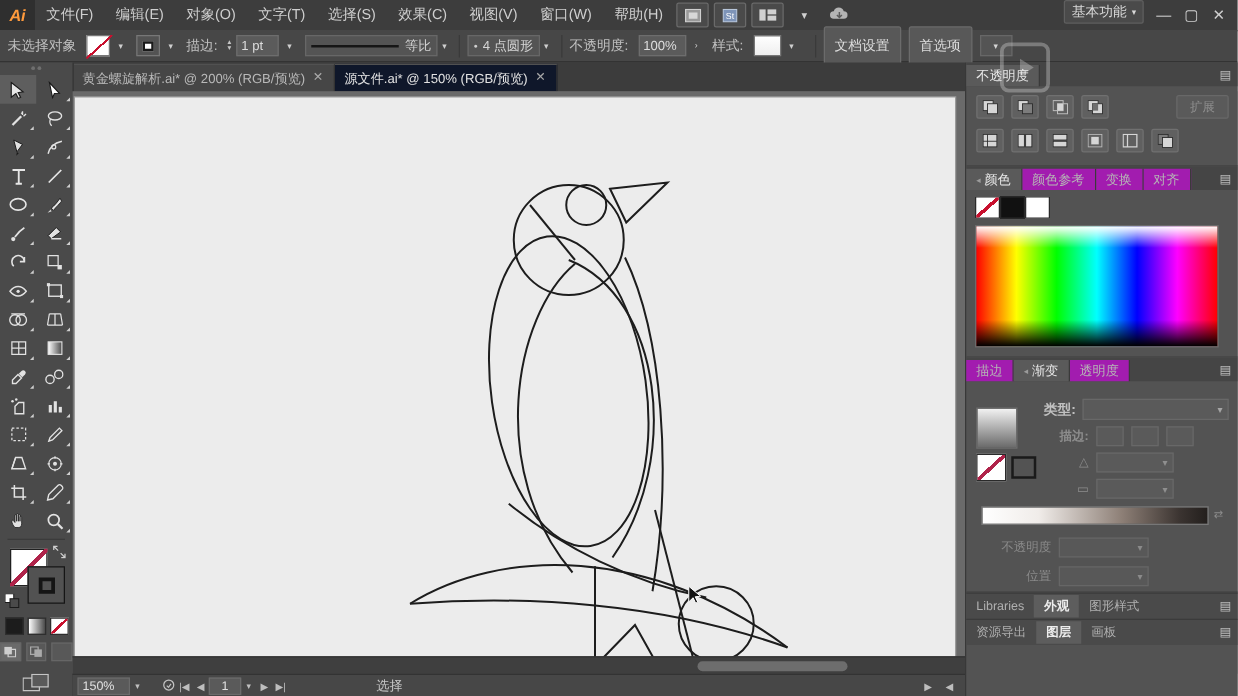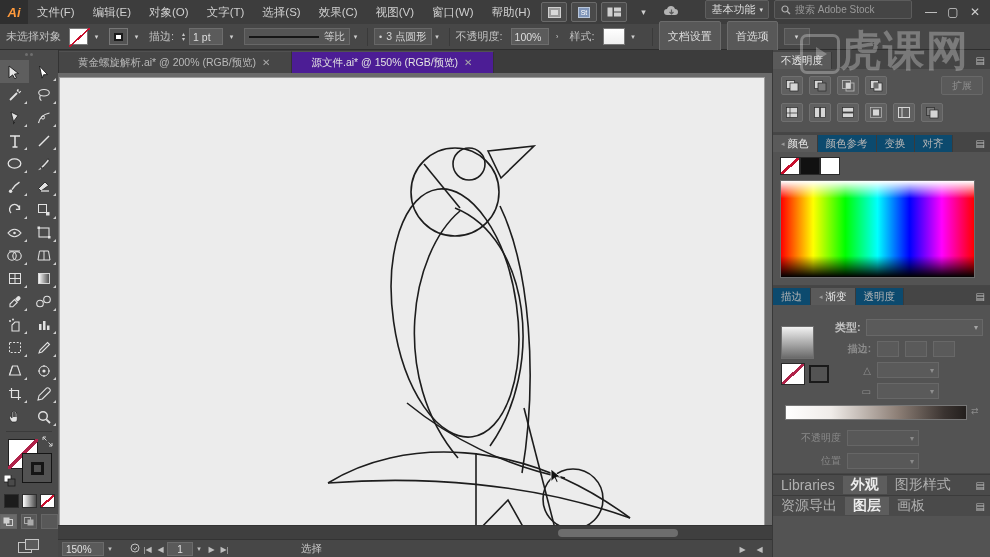--- a/index.html
+++ b/index.html
@@ -86,25 +86,25 @@
   }
   .style-sw{width:22px;height:17px;background:linear-gradient(to bottom,#fff,#efefef);border:1px solid #777;box-sizing:border-box;}
   .grp{display:flex;align-items:center;gap:3px;margin-right:7px;}
 
   
   .tabbar{
     position:absolute;left:58px;top:50px;width:714px;height:23px;
     background:#3c3c3c;display:flex;align-items:flex-end;
   }
   .doctab{
-    height:21px;display:flex;align-items:center;gap:6px;padding:0 20px;
+    height:21px;display:flex;align-items:center;gap:6px;padding:0 8px;
     font-size:10.5px;color:#b9b9b9;background:#464646;border-right:1px solid #333;
     border-top:1px solid #515151;white-space:nowrap;
   }
-  .doctab.active{background:#4c1d95;color:#e2e2e2;}
+  .doctab.active{background:#0f172a;color:#e2e2e2;}
   .tab-x{font-size:10px;color:#a8a8a8;}
 
   
   .toolbar{
     position:absolute;left:0;top:50px;width:58px;height:507px;background:#4a4a4a;
     border-right:1px solid #333;
   }
   .tb-grip{height:8px;display:flex;align-items:center;justify-content:center;gap:2px;}
   .tb-grip span{width:3px;height:3px;border-radius:50%;background:#6f6f6f;}
   .tools{display:flex;flex-wrap:wrap;width:58px;padding-top:2px;}
@@ -187,21 +187,21 @@
   .st-tool{position:absolute;left:243px;font-size:10.5px;color:#c8c8c8;}
 
   
   .rightdock{
     position:absolute;left:772px;top:50px;width:218px;height:507px;background:#535353;
     border-left:1px solid #383838;
   }
   .panel-tabs{display:flex;align-items:flex-end;height:19px;background:#454545;}
   .ptab{
     height:17px;padding:0 8px;display:flex;align-items:center;font-size:10.5px;color:#b5b5b5;
-    background:#0c4a6e;border-right:1px solid #3a3a3a;white-space:nowrap;
+    background:#a21caf;border-right:1px solid #3a3a3a;white-space:nowrap;
   }
   .ptab.active{background:#5a5a5a;color:#e8e8e8;}
   .ptab .dot{margin-right:3px;font-size:7px;color:#9b9b9b;}
   .pmenu{margin-left:auto;padding:0 6px;color:#bbb;font-size:10px;display:flex;align-items:center;height:17px;}
   .panel-body{padding:7px 8px 8px 8px;}
   .sec-label{font-size:10.5px;color:#c2c2c2;margin-bottom:5px;}
   .pf-row{display:flex;gap:6px;align-items:center;margin-bottom:8px;}
   .pf-btn{
     width:22px;height:19px;background:#606060;border:1px solid #707070;border-radius:2px;
     box-sizing:border-box;display:flex;align-items:center;justify-content:center;
@@ -260,21 +260,21 @@
   }
   .grow2{display:flex;align-items:center;gap:6px;margin-top:7px;font-size:10px;color:#8a8a8a;}
   .grow2 .lbl{width:60px;text-align:right;}
   .gfield2{
     width:72px;height:16px;background:#585858;border:1px solid #666;box-sizing:border-box;
     display:flex;align-items:center;justify-content:flex-end;padding-right:4px;font-size:8px;color:#8a8a8a;
   }
 
   .bottom-tabs{display:flex;align-items:center;height:20px;background:#4a4a4a;border-top:1px solid #3b3b3b;}
   .btab{
-    height:18px;padding:0 8px;display:flex;align-items:center;font-size:14px;color:#b0b0b0;white-space:nowrap;
+    height:18px;padding:0 8px;display:flex;align-items:center;font-size:10px;color:#b0b0b0;white-space:nowrap;
   }
   .btab.active{background:#5d5d5d;color:#ececec;font-weight:bold;font-family:Liberation Mono, monospace;}
   .btab-menu{margin-left:auto;padding:0 6px;font-size:10px;color:#bbb;}
 
   
   .watermark{
     position:absolute;left:800px;top:22px;width:190px;height:62px;
     pointer-events:none;opacity:.30;
   }
   .wm-text{
@@ -329,27 +329,20 @@
           <path d="M4 10a3 3 0 010-6 4.2 4.2 0 018 0 3 3 0 010 6z" fill="#b4b4b4"></path>
           <path d="M8.5 4.5v4.5M6.5 7l2 2 2-2" stroke="#5a5a5a" stroke-width="1.2" fill="none"></path>
         </svg>
     </div>
 
     <div class="menubar-right">
       <div class="ws-select">
         <span>基本功能</span>
         <span style="font-size:7px">▾</span>
       </div>
-      <div class="search-box">
-        <svg width="10" height="10" viewBox="0 0 10 10">
-            <circle cx="4" cy="4" r="3" stroke="#b0b0b0" fill="none" stroke-width="1.2"></circle>
-            <line x1="6.2" y1="6.2" x2="9" y2="9" stroke="#b0b0b0" stroke-width="1.3"></line>
-          </svg>
-        <span>搜索 Adobe Stock</span>
-      </div>
       <div class="wbtn">—</div>
       <div class="wbtn">▢</div>
       <div class="wbtn">✕</div>
     </div>
   </div>
 
   <div class="ctrlbar">
     <div class="ctrl-label">未选择对象</div>
 
     <div class="grp">
@@ -376,21 +369,21 @@
     <div class="combo">
       <span class="strokeline"></span>
       <span>等比</span>
     </div>
     <div class="mini-arrow">▾</div>
 
     <div class="ctrl-sep"></div>
 
     <div class="combo" style="gap:4px">
       <span style="font-size:9px;color:#cfcfcf">•</span>
-      <span>3 点圆形</span>
+      <span>4 点圆形</span>
     </div>
     <div class="mini-arrow">▾</div>
 
     <div class="ctrl-sep"></div>
 
     <div class="ctrl-label">不透明度:</div>
     <div class="grp">
       <div class="num-field" style="min-width:38px">100%</div>
       <div class="mini-arrow">›</div>
     </div>
@@ -954,16 +947,15 @@
         <span>画板</span>
       </div>
       <div class="btab-menu">▤</div>
     </div>
   </div>
 
   <div class="watermark">
     <div class="wm-play">
         <i></i>
       </div>
-    <div class="wm-text" style="margin-left:40px">虎课网</div>
   </div>
 
 </div>
 
 </body></html>

